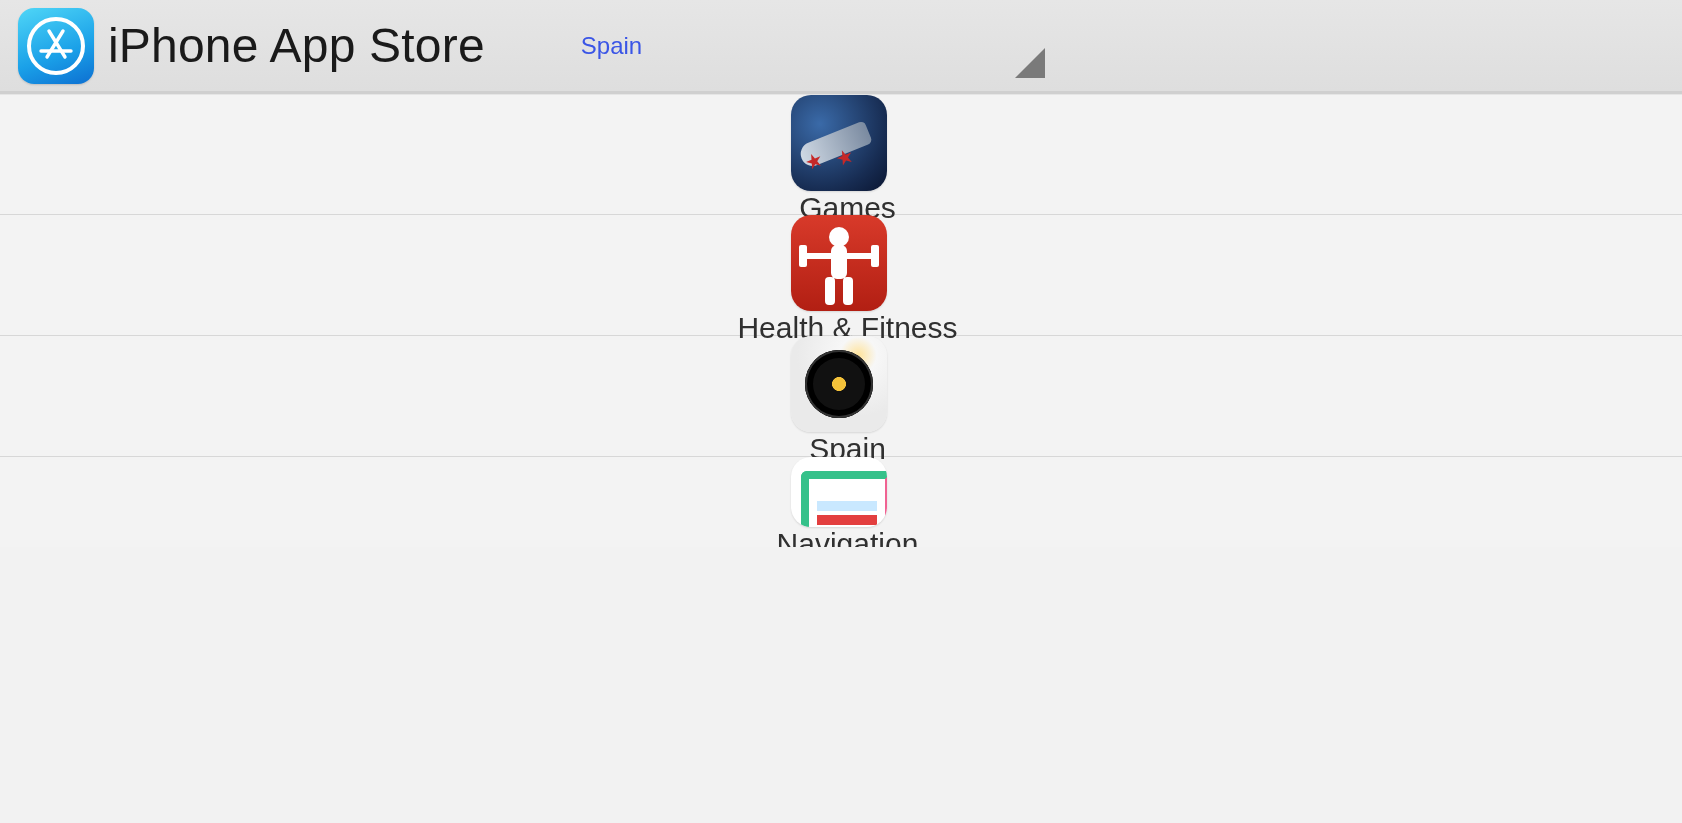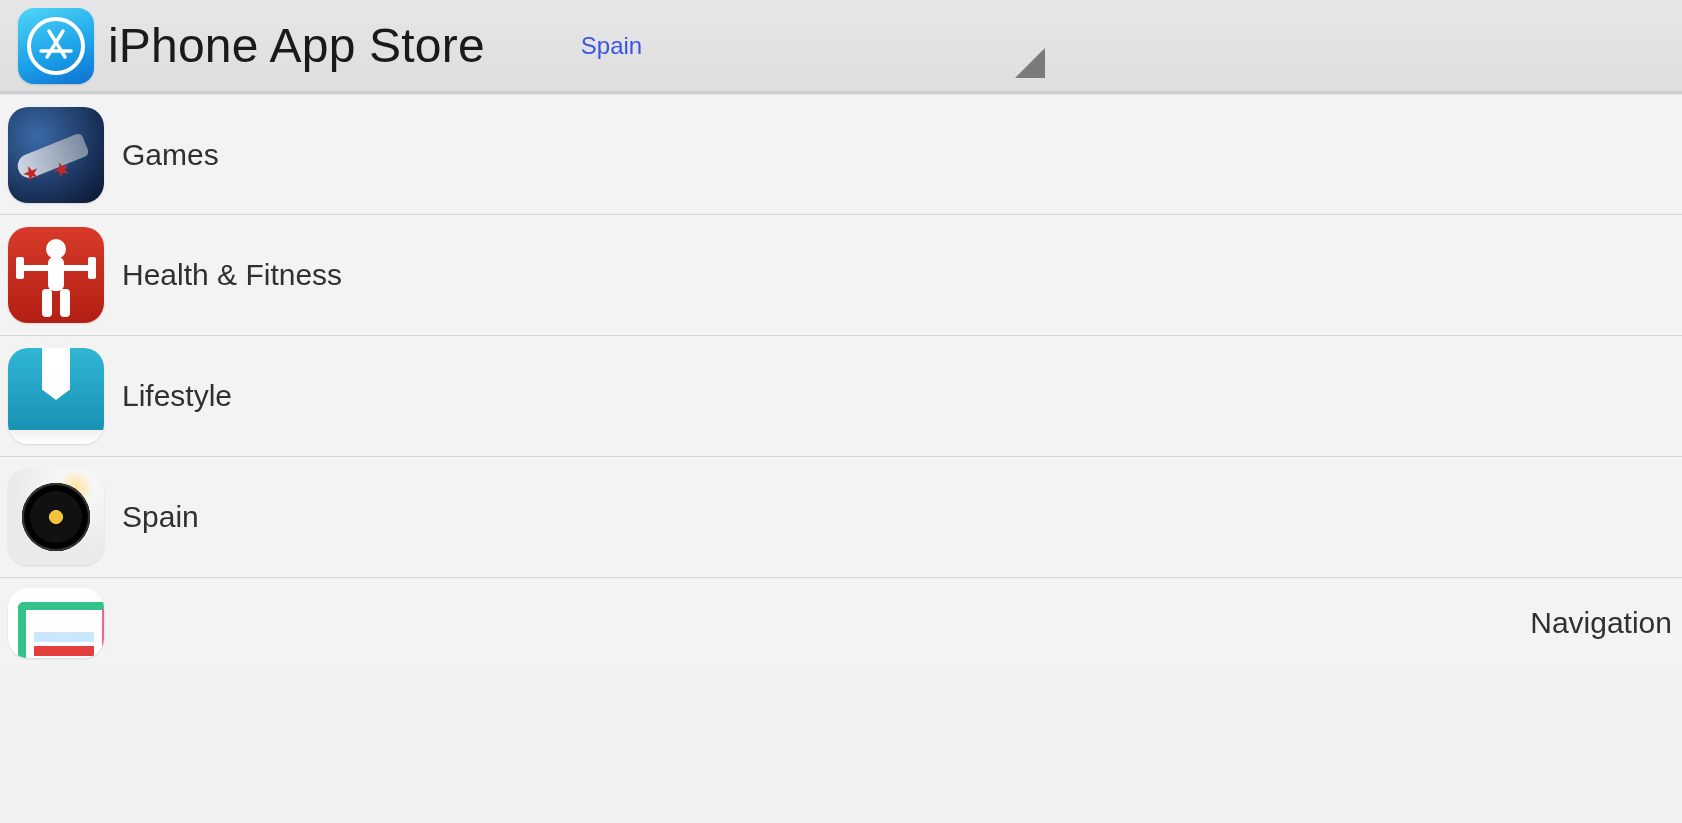--- a/index.html
+++ b/index.html
@@ -65,23 +65,24 @@
     border-width: 0 0 30px 30px;
     border-color: transparent transparent #7a7a7a transparent;
   }
   .list {
     background: #f3f3f3;
   }
   .row {
     height: 121px;
     display: flex;
     align-items: center;
-    padding: 0 10px 0 8px;
+    padding: 0 10px 0 23px;
     border-bottom: 1px solid #d7d7d7;
     cursor: pointer;
+    flex-direction: column;
   }
   .row:first-child { border-top: 1px solid #e5e5e5; }
   .row-icon {
     width: 96px; height: 96px;
     border-radius: 20px;
     margin-right: 18px;
     flex: 0 0 auto;
     box-shadow: 0 1px 2px rgba(0,0,0,.12);
     position: relative;
     overflow: hidden;
@@ -201,24 +202,20 @@
           <rect x="52" y="62" width="10" height="28" rx="4"></rect>
           <rect x="10" y="38" width="76" height="6" rx="3"></rect>
           <rect x="8" y="30" width="8" height="22" rx="2"></rect>
           <rect x="80" y="30" width="8" height="22" rx="2"></rect>
         </g>
       </svg>
     </div>
     <div class="row-label">Health &amp; Fitness</div>
   </div>
 
-  <div class="row">
-    <div class="row-icon ic-lifestyle"></div>
-    <div class="row-label">Lifestyle</div>
-  </div>
 
 
   <div class="row">
     <div class="row-icon ic-music"></div>
     <div class="row-label">Spain</div>
   </div>
 
   <div class="row partial">
     <div class="row-icon ic-navigation"></div>
     <div class="row-label">Navigation</div>

